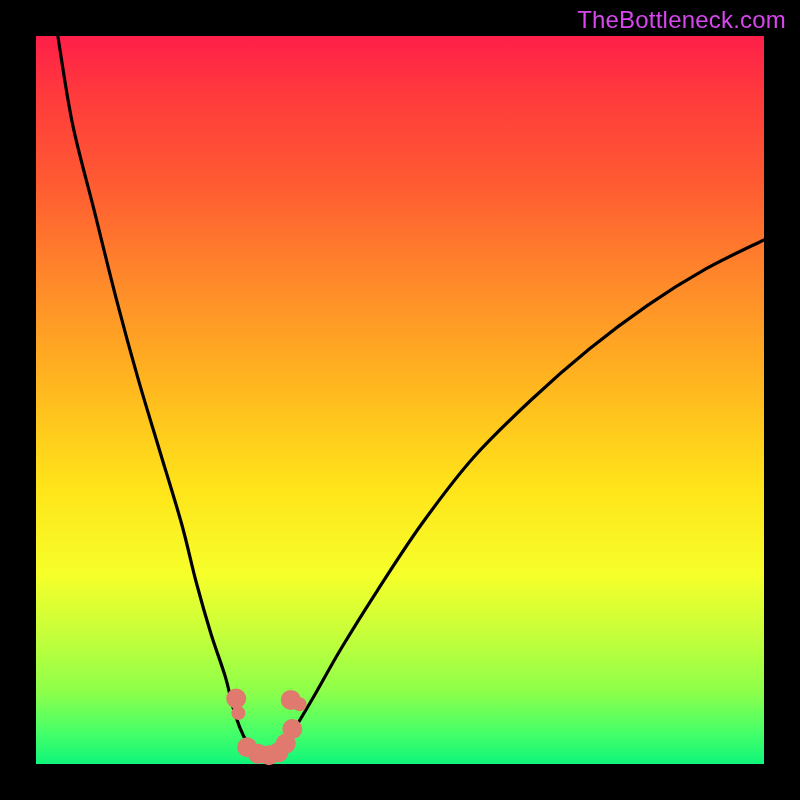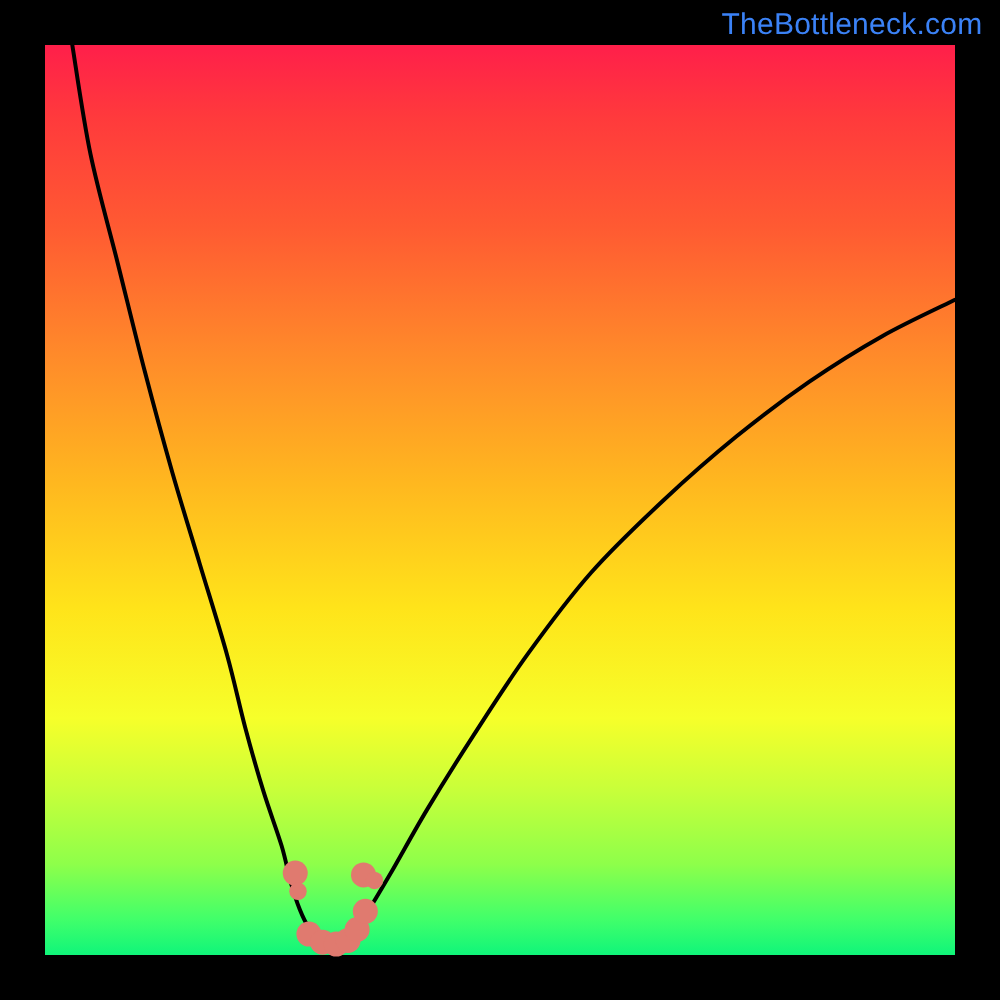--- a/index.html
+++ b/index.html
@@ -38,21 +38,21 @@
       #c7ff3a 82%,
       #8eff4a 90%,
       #42ff6a 96%,
       #10f57a 100%
     );
   }
   .watermark {
     position: absolute;
     top: 6px;
     right: 14px;
-    color: #3b82f6;
+    color: #d946ef;
     font-size: 24px;
     font-weight: 400;
     letter-spacing: 0.2px;
     user-select: none;
   }
   svg.curves {
     position: absolute;
     left: 0;
     top: 0;
     width: 728px;

